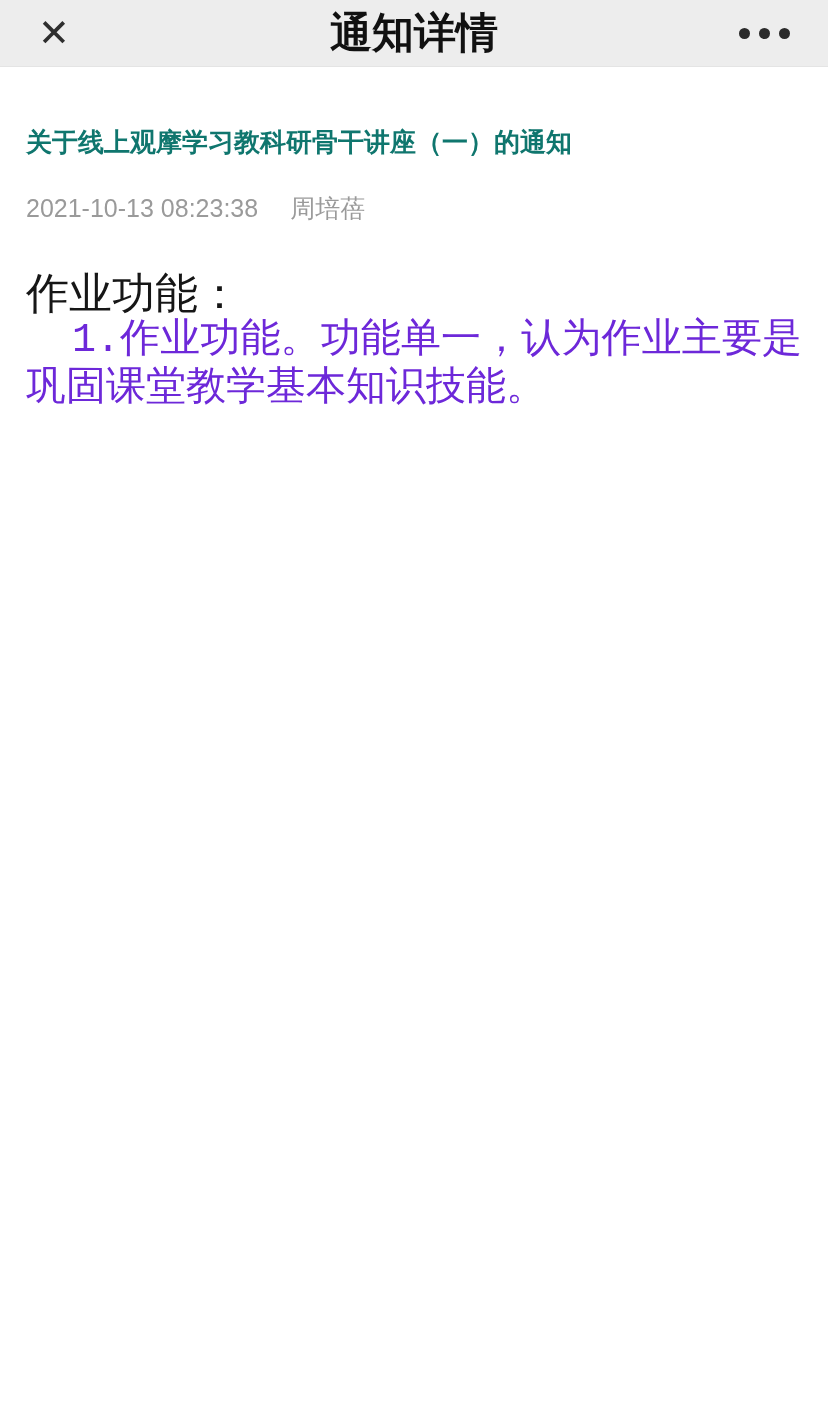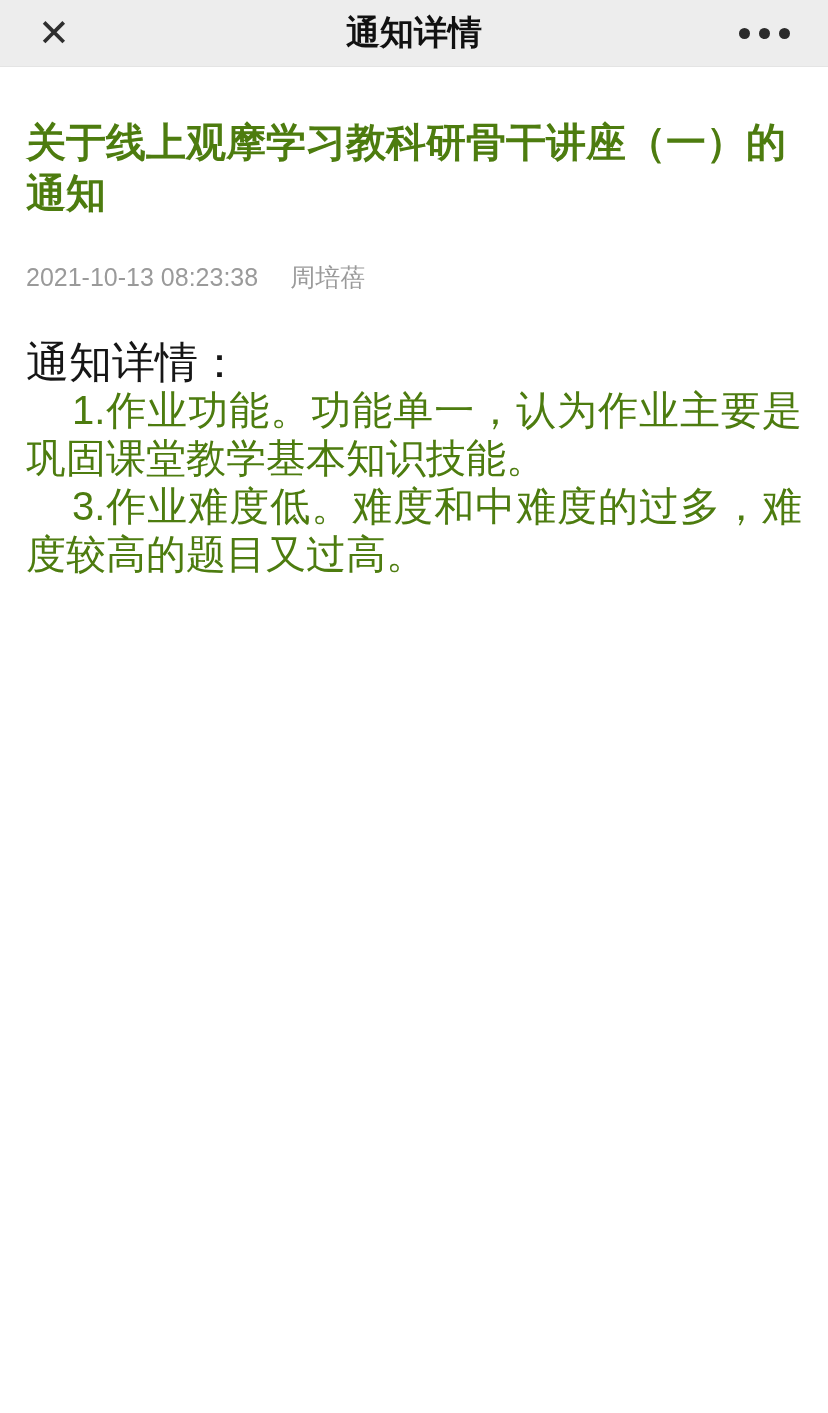--- a/index.html
+++ b/index.html
@@ -24,68 +24,69 @@
     font-size:38px;
     line-height:1;
     color:#2e2e2e;
     font-weight:400;
     cursor:pointer;
   }
   .header-title {
     position:absolute;
     left:50%; top:50%;
     transform:translate(-50%,-50%);
-    font-size:34px;
+    font-size:42px;
     font-weight:700;
     color:#111111;
     white-space:nowrap;
     text-align:right;
   }
   .more-btn { display:flex; gap:9px; align-items:center; cursor:pointer; }
   .more-btn i {
     width:11px; height:11px;
     border-radius:50%;
     background:#2b2b2b;
     display:block;
   }
   .content { padding:0 26px; }
   .notice-title {
     margin-top:50px;
-    font-size:40px;
+    font-size:26px;
     line-height:51px;
     font-weight:700;
-    color:#4d7c0f;
+    color:#0f766e;
     word-break:break-all;
   }
   .meta {
-    margin-top:42px;
+    margin-top:24px;
     font-size:25px;
     color:#9a9a9a;
     display:flex;
     align-items:baseline;
   }
   .meta-author { margin-left:32px;text-align:center; }
   .notice-body {
     margin-top:44px;
     font-size:43px;
     line-height:48px;
     color:#161616;
     text-align:justify;
     word-break:break-all;
     line-break:anywhere;
   }
   .notice-body p { margin:0; }
   .para-indent { text-indent:24px; }
   .seg-red { color:#e2271a; }
   .item {
-    color:#4d7c0f;
+    color:#6d28d9;
     font-size:40px;
     line-height:48px;
     text-indent:46px;
     margin-top:44px;
+    font-family:Liberation Mono, monospace;
   }
 </style>
 </head>
 <body>
 
 <div class="header">
   <span class="close-btn">✕</span>
   <div class="header-title">通知详情</div>
   <div class="more-btn">
     <i></i>
@@ -97,23 +98,22 @@
 <div class="content">
 
   <h1 class="notice-title">关于线上观摩学习教科研骨干讲座（一）的通知</h1>
 
   <div class="meta">
     <span class="meta-date">2021-10-13 08:23:38</span>
     <span class="meta-author">周培蓓</span>
   </div>
 
   <div class="notice-body">
-    <p>通知详情：</p>
+    <p>作业功能：</p>
 
 
     <p class="item">1.作业功能。功能单一，认为作业主要是巩固课堂教学基本知识技能。</p>
 
 
-    <p class="item">3.作业难度低。难度和中难度的过多，难度较高的题目又过高。</p>
 
   </div>
 
 </div>
 
 </body></html>

